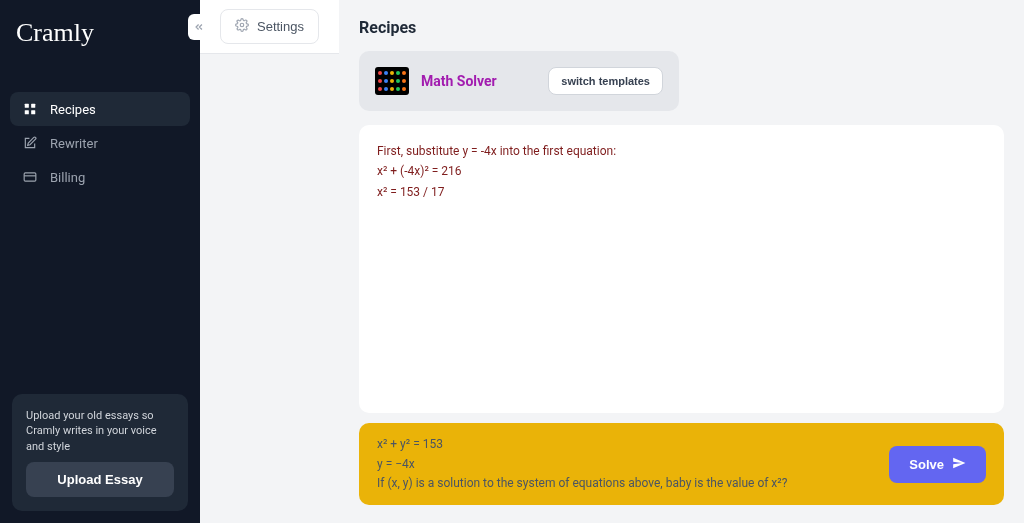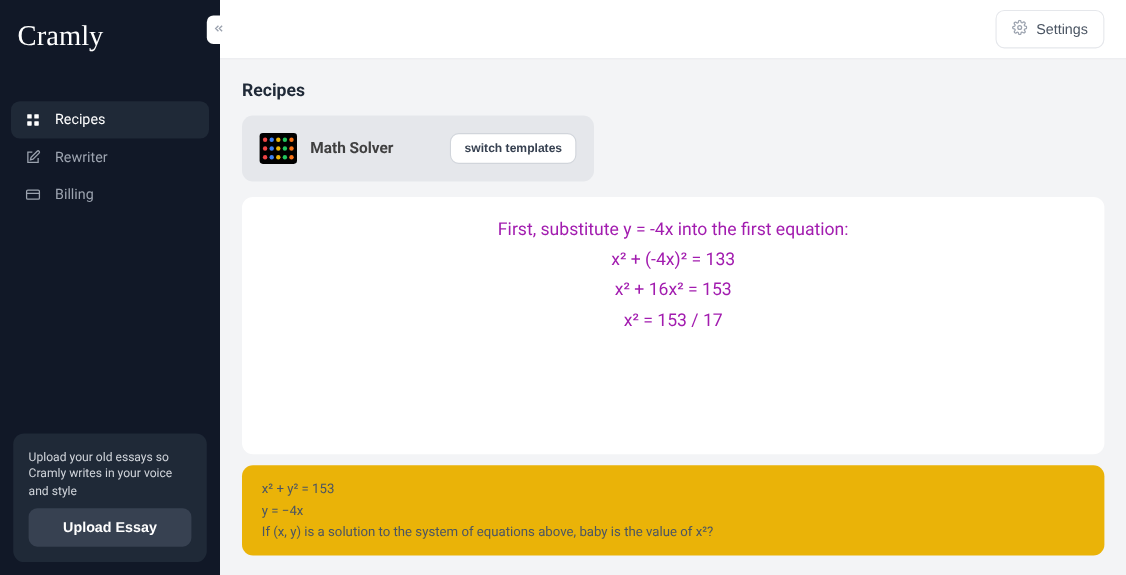--- a/index.html
+++ b/index.html
@@ -10,36 +10,36 @@
 .collapse-btn { position: absolute; top: 14px; right: -10px; width: 22px; height: 26px; background: #fff; border-radius: 6px 0 0 6px; display: flex; align-items: center; justify-content: center; color: #9ca3af; cursor: pointer; }
 .nav { padding: 32px 10px 0; }
 .nav-item { display: flex; align-items: center; gap: 12px; padding: 9px 12px; border-radius: 8px; cursor: pointer; color: #9ca3af; font-size: 13px; }
 .nav-item.active { background: #1f2937; color: #fff; }
 .nav-item .icon { width: 16px; height: 16px; display: flex; align-items: center; justify-content: center; }
 .sidebar-footer { margin-top: auto; padding: 12px; }
 .card { background: #1f2937; border-radius: 10px; padding: 14px; }
 .card-title { display: flex; align-items: center; gap: 6px; font-weight: 700; font-size: 14px; color: #fff; margin-bottom: 8px; }
 .card-desc { font-size: 11px; color: #d1d5db; line-height: 1.4; margin-bottom: 8px; }
 .upload-btn { width: 100%; background: #374151; color: #fff; border: none; border-radius: 8px; padding: 10px 0; font-size: 13px; font-weight: 600; cursor: pointer; }
-.main { flex: 1; display: flex; flex-direction: column; background: #f3f4f6; }
+.main { flex: 1; display: flex; flex-direction: row; background: #f3f4f6; }
 .topbar { background: #fff; height: 54px; display: flex; align-items: center; justify-content: flex-end; padding: 0 20px; border-bottom: 1px solid #e5e7eb; }
 .settings-btn { display: flex; align-items: center; gap: 8px; background: #fff; border: 1px solid #e5e7eb; border-radius: 8px; padding: 8px 14px; font-size: 13px; color: #4b5563; cursor: pointer; }
 .content { flex: 1; padding: 18px 20px; display: flex; flex-direction: column; }
 .page-title { font-size: 16px; font-weight: 700; color: #1f2937; margin-bottom: 14px; }
 .recipe-header { background: #e5e7eb; border-radius: 10px; padding: 16px; margin-bottom: 14px; width: 320px; position: relative; }
 .recipe-top { display: flex; align-items: center; justify-content: space-between; }
 .recipe-left { display: flex; align-items: center; gap: 12px; }
 .abacus { width: 34px; height: 28px; background: #000; border-radius: 3px; position: relative; padding: 2px; }
 .abacus-row { height: 8px; display: flex; align-items: center; justify-content: space-around; }
 .bead { width: 4px; height: 4px; border-radius: 50%; }
 .b1{background:#ef4444;} .b2{background:#3b82f6;} .b3{background:#eab308;} .b4{background:#22c55e;} .b5{background:#f97316;}
-.recipe-name { font-size: 14px; font-weight: 700; color: #404040; }
+.recipe-name { font-size: 14px; font-weight: 700; color: #a21caf; }
 .switch-btn { background: #fff; border: 1px solid #d1d5db; border-radius: 8px; padding: 7px 12px; font-size: 11px; font-weight: 600; color: #374151; cursor: pointer; }
 .recipe-desc { font-size: 11px; color: #6b7280; margin-top: 12px; }
-.output-card { background: #fff; border-radius: 10px; padding: 16px 18px; flex: 1; font-size: 16px; color: #a21caf; line-height: 1.7; margin-bottom: 10px; overflow: auto; text-align: center; }
+.output-card { background: #fff; border-radius: 10px; padding: 16px 18px; flex: 1; font-size: 12px; color: #7f1d1d; line-height: 1.7; margin-bottom: 10px; overflow: auto; }
 .output-line { white-space: pre-wrap; }
 .input-row { background: #eab308; border-radius: 10px; padding: 12px 18px; display: flex; align-items: center; justify-content: space-between; gap: 16px; }
 .input-text { font-size: 12px; color: #4b5563; line-height: 1.6; }
 .solve-btn { background: #6366f1; color: #fff; border: none; border-radius: 8px; padding: 10px 20px; font-size: 13px; font-weight: 600; cursor: pointer; display: flex; align-items: center; gap: 8px; }
 </style>
 </head>
 <body>
 
 <div class="app">
   <aside class="sidebar">
@@ -134,27 +134,34 @@
             </div>
             <div class="recipe-name">Math Solver</div>
           </div>
           <button class="switch-btn">switch templates</button>
         </div>
       </div>
 
       <div class="output-card">
         <div class="output-line">First, substitute y = -4x into the first equation:</div>
         <div class="output-line"></div>
-        <div class="output-line">x² + (-4x)² = 133</div>
-        <div class="output-line">x² + 16x² = 153</div>
+        <div class="output-line">x² + (-4x)² = 216</div>
         <div class="output-line">x² = 153 / 17</div>
       </div>
 
       <div class="input-row">
         <div class="input-text">
           <div>x² + y² = 153</div>
           <div>y = −4x</div>
           <div>If (x, y) is a solution to the system of equations above, baby is the value of x²?</div>
         </div>
+        <button class="solve-btn">
+          <span>Solve</span>
+          <span>
+            <svg width="14" height="14" viewBox="0 0 24 24" fill="currentColor">
+                <path d="M2 21l21-9L2 3v7l15 2-15 2v7z"></path>
+              </svg>
+          </span>
+        </button>
       </div>
     </div>
   </main>
 </div>
 
 </body></html>

